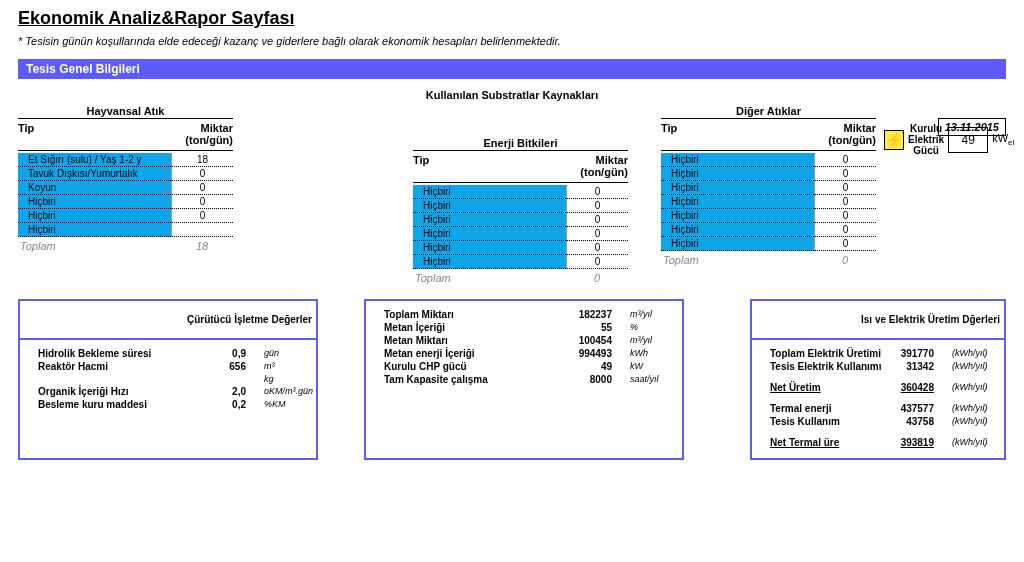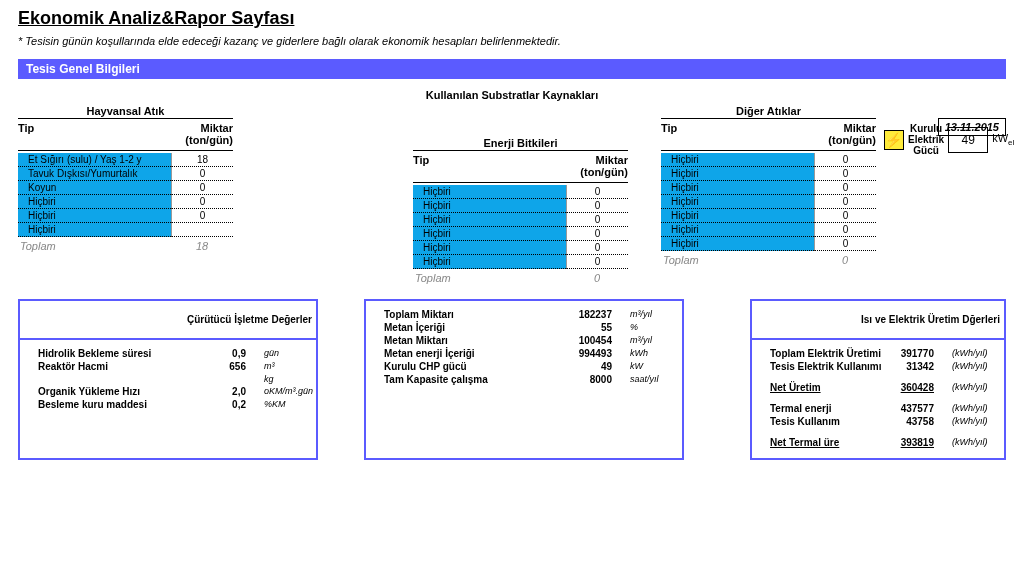--- a/index.html
+++ b/index.html
@@ -208,21 +208,21 @@
             <div class="stat-label">Reaktör Hacmi</div>
             <div class="stat-val">656</div>
             <div class="stat-unit">m³</div>
           </div>
           <div class="stat">
             <div class="stat-label"></div>
             <div class="stat-val"></div>
             <div class="stat-unit">kg</div>
           </div>
           <div class="stat">
-            <div class="stat-label">Organik Yükleme Hızı</div>
+            <div class="stat-label">Organik İçeriği Hızı</div>
             <div class="stat-val">2,0</div>
             <div class="stat-unit">oKM/m³.gün</div>
           </div>
           <div class="stat">
             <div class="stat-label">Besleme kuru maddesi</div>
             <div class="stat-val">0,2</div>
             <div class="stat-unit">%KM</div>
           </div>
         </div>
     </div>

